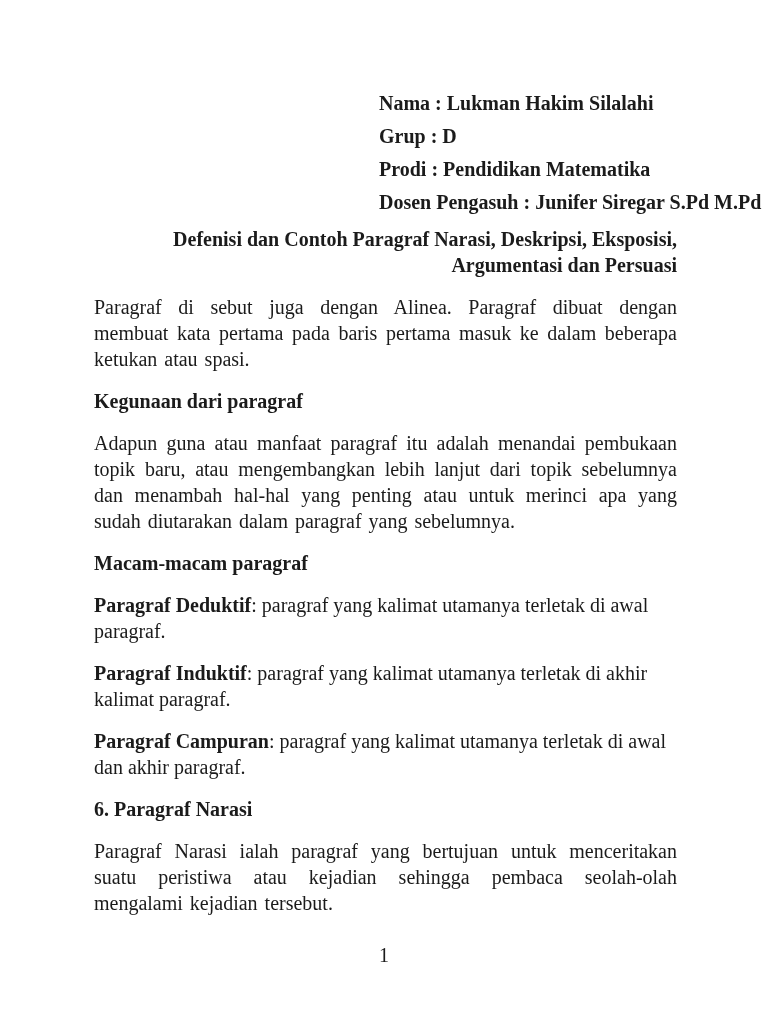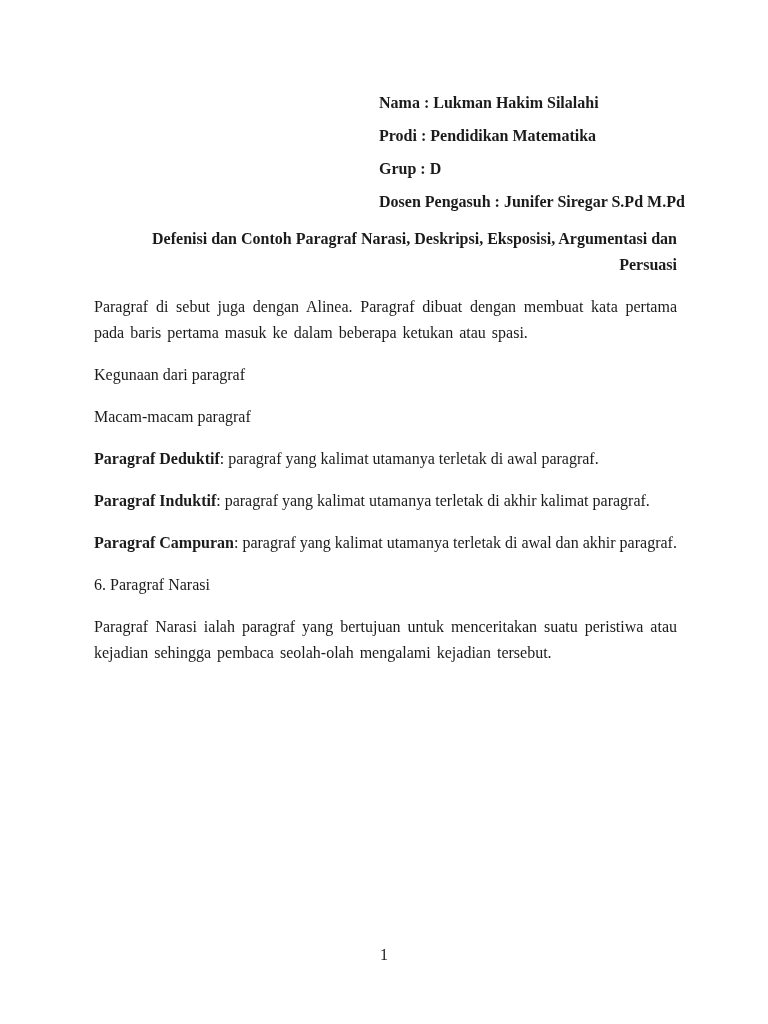--- a/index.html
+++ b/index.html
@@ -7,21 +7,21 @@
     padding: 0;
     background: #ffffff;
   }
   .page {
     position: relative;
     width: 768px;
     height: 1024px;
     background: #ffffff;
     overflow: hidden;
     font-family: "Liberation Serif", serif;
-    font-size: 16px;
+    font-size: 20px;
     color: #1b1b1b;
   }
   .content {
     position: absolute;
     left: 94px;
     top: 90px;
     width: 583px;
   }
   .header-block {
     margin-left: 285px;
@@ -38,21 +38,21 @@
     line-height: 26px;
     margin: 11px 0 16px 0;
   }
   .para {
     text-align: justify;
     line-height: 26px;
     margin: 0 0 16px 0;
     word-spacing: 2px;
   }
   .section-heading {
-    font-weight: normal;
+    font-weight: bold;
     line-height: 26px;
     margin: 0 0 16px 0;
   }
   .definition {
     line-height: 26px;
     margin: 0 0 16px 0;
   }
   .definition .term {
     font-weight: bold;
   }
@@ -66,32 +66,33 @@
   }
 </style>
 </head>
 <body>
 
 <div class="page">
   <div class="content">
 
     <div class="header-block">
       <p class="header-line">Nama : Lukman Hakim Silalahi</p>
+      <p class="header-line">Grup : D</p>
       <p class="header-line">Prodi : Pendidikan Matematika</p>
-      <p class="header-line">Grup : D</p>
       <p class="header-line">Dosen Pengasuh : Junifer Siregar S.Pd M.Pd</p>
     </div>
 
     <p class="doc-title">Defenisi dan Contoh Paragraf Narasi, Deskripsi, Eksposisi, Argumentasi dan Persuasi</p>
 
 
     <p class="para">Paragraf di sebut juga dengan Alinea. Paragraf dibuat dengan membuat kata pertama pada baris pertama masuk ke dalam beberapa ketukan atau spasi.</p>
 
     <p class="section-heading">Kegunaan dari paragraf</p>
 
+    <p class="para">Adapun guna atau manfaat paragraf itu adalah menandai pembukaan topik baru, atau mengembangkan lebih lanjut dari topik sebelumnya dan menambah hal-hal yang penting atau untuk merinci apa yang sudah diutarakan dalam paragraf yang sebelumnya.</p>
 
     <p class="section-heading">Macam-macam paragraf</p>
 
 
     <p class="definition"><span class="term">Paragraf Deduktif</span><span>: paragraf yang kalimat utamanya terletak di awal paragraf.</span></p>
 
     <p class="definition"><span class="term">Paragraf Induktif</span><span>: paragraf yang kalimat utamanya terletak di akhir kalimat paragraf.</span></p>
 
     <p class="definition"><span class="term">Paragraf Campuran</span><span>: paragraf yang kalimat utamanya terletak di awal dan akhir paragraf.</span></p>
 

